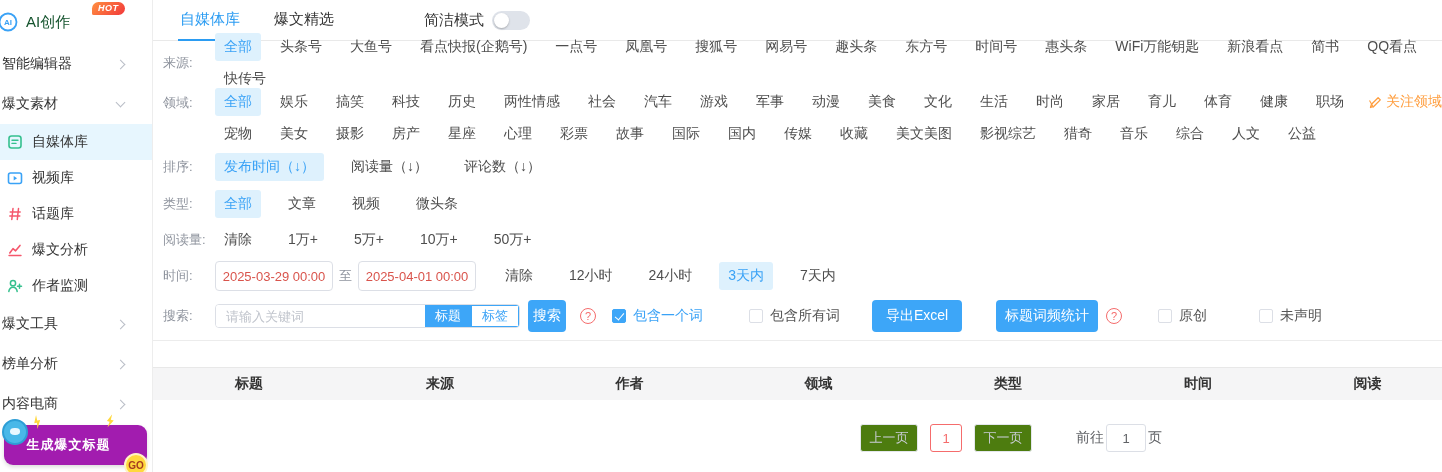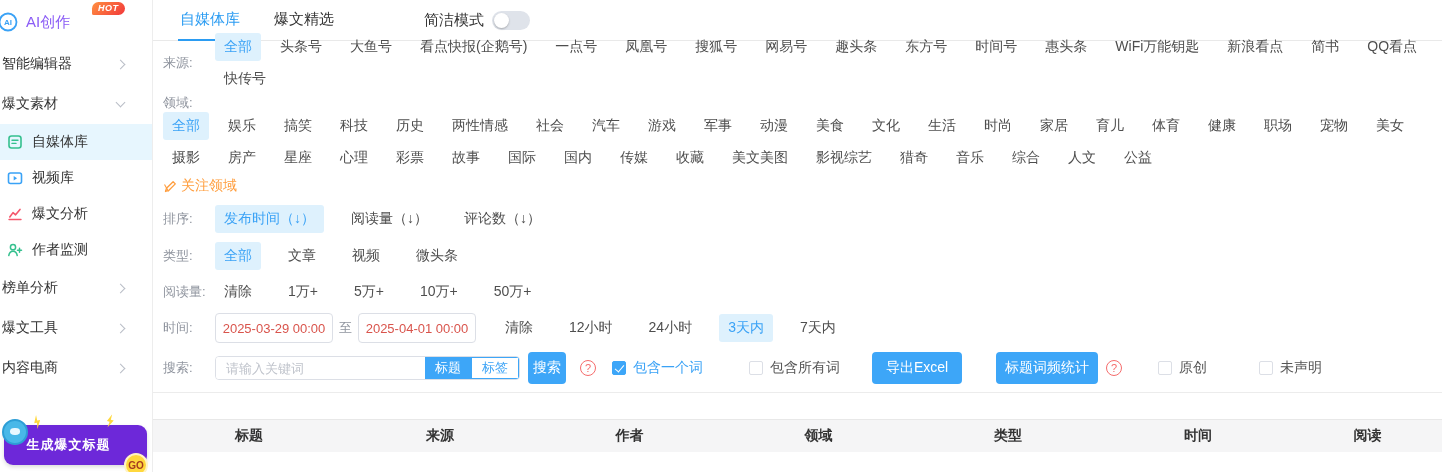--- a/index.html
+++ b/index.html
@@ -3,36 +3,36 @@
 <meta charset="utf-8">
 <style>
   * { margin:0; padding:0; box-sizing:border-box; }
   html,body { width:1442px; height:472px; overflow:hidden; background:#fff;
     font-family:"Liberation Sans","DejaVu Sans",sans-serif; }
 
   
   .sidebar { position:absolute; left:0; top:0; width:153px; height:472px;
     border-right:1px solid #ededed; background:#fff; z-index:2; }
   .side-top { height:44px; display:flex; align-items:center; gap:8px; padding-left:2px; position:relative; }
-  .side-top .lbl { font-size:15px; color:#8b5cf6;text-align:center; }
+  .side-top .lbl { font-size:15px; color:#14532d;text-align:center; }
   .ai-circ { width:20px; height:20px; margin-left:-4px; flex:none; }
   .hot-badge { position:absolute; left:92px; top:2px; background:linear-gradient(135deg,#ff9040,#f2383a);
     color:#fff; font-size:9px; font-weight:bold; font-style:italic; padding:1px 6px 2px;
     border-radius:8px 8px 8px 2px; letter-spacing:.5px; }
   .side-group { height:40px; display:flex; align-items:center; justify-content:space-between;
     padding:0 28px 0 2px; font-size:14px; color:#333; cursor:pointer; }
   .side-sub { height:36px; display:flex; align-items:center; gap:9px; padding-left:7px;
     font-size:14px; color:#333; cursor:pointer; }
   .side-sub.active { background:#e7f6fe; }
   .side-sub svg { flex:none; }
   .chev { width:7px; height:7px; border-right:1.5px solid #b9bdc6; border-bottom:1.5px solid #b9bdc6; flex:none; }
   .chev-right { transform:rotate(-45deg); }
   .chev-down  { transform:rotate(45deg); margin-top:-3px; }
 
-  .promo { position:absolute; left:4px; right:5px; bottom:7px; height:40px; background:#6d28d9;
+  .promo { position:absolute; left:4px; right:5px; bottom:7px; height:40px; background:#a21caf;
     border-radius:9px; display:flex; align-items:center; justify-content:center; cursor:pointer;
     box-shadow:0 2px 4px rgba(0,0,0,.15); }
   .promo-text { color:#fff; font-weight:bold; font-size:13px; letter-spacing:1px; padding-right:14px; }
   .promo-go { position:absolute; right:-1px; top:8px; width:24px; height:24px; border-radius:50%;
     background:#ffd83d; color:#a53b1f; font-size:10px; font-weight:bold;
     display:flex; align-items:center; justify-content:center; border:2px solid #fff3c4;margin-top:20px; }
   .mascot { position:absolute; left:-2px; top:-6px; width:26px; height:26px; border-radius:50%;
     background:#49b8e8; border:2px solid #2d9ed6; }
   .mascot::after { content:""; position:absolute; left:6px; top:7px; width:10px; height:7px;
     border-radius:45%; background:#eaf8ff; }
@@ -55,21 +55,21 @@
 
   .filters { padding-top:2px; }
   .frow { display:flex; align-items:center; padding-left:10px; }
   .flabel { width:52px; flex:none; font-size:13px; color:#8f949e; }
   .chips { display:flex; flex-wrap:wrap; align-items:center; column-gap:10px; row-gap:4px; flex:1; min-width:0; }
   .chips.wide { column-gap:18px; }
   .chip { font-size:14px; color:#4e4e4e; padding:5px 9px; border-radius:3px; cursor:pointer; white-space:nowrap; }
   .chip.sel { background:#def1fd; color:#3aa2f6; }
 
   .frow-source { height:40px; }
-  .frow-domain { min-height:64px; align-items:flex-start; padding-top:5px;flex-direction:column; }
+  .frow-domain { min-height:64px; align-items:flex-start; padding-top:5px; }
   .frow-domain .flabel { padding-top:6px; }
   .frow-sort { height:38px; } .frow-type { height:36px; }
   .frow-reads { height:36px; } .frow-time { height:36px; } .frow-search { height:44px; }
 
   .follow-link { display:flex; align-items:center; gap:3px; color:#ff9d3d; font-size:14px; cursor:pointer; padding:5px 0; }
 
   .txt-input { height:30px; border:1px solid #dcdfe6; border-radius:4px; padding:0 10px;
     font-size:13px; color:#606266; outline:none; }
   .txt-input::placeholder { color:#c0c4cc; }
   .reads-input { width:100px; margin-right:20px; }
@@ -155,45 +155,51 @@
   </div>
 
   <div class="side-sub">
     <svg width="16" height="16" viewBox="0 0 16 16">
       <rect x="1.5" y="3" width="13" height="10.5" rx="2" fill="none" stroke="#3aa2f6" stroke-width="1.6"></rect>
       <path d="M6.7 6l3.4 2.2-3.4 2.2z" fill="#3aa2f6"></path>
     </svg>
     <span>视频库</span>
   </div>
 
+  <div class="side-sub">
+    <svg width="16" height="16" viewBox="0 0 16 16">
+      <path d="M6 2.5L4.8 13.5M11.5 2.5L10.3 13.5M3.2 6h10M2.8 10h10" fill="none" stroke="#f5576c" stroke-width="1.5" stroke-linecap="round"></path>
+    </svg>
+    <span>话题库</span>
+  </div>
 
   <div class="side-sub">
     <svg width="16" height="16" viewBox="0 0 16 16">
       <path d="M2 13.5h12" stroke="#f5576c" stroke-width="1.4" stroke-linecap="round"></path>
       <path d="M2.8 11L6 6.6l2.6 2.2 4.4-5.4" fill="none" stroke="#f5576c" stroke-width="1.6" stroke-linecap="round" stroke-linejoin="round"></path>
     </svg>
     <span>爆文分析</span>
   </div>
 
   <div class="side-sub">
     <svg width="16" height="16" viewBox="0 0 16 16">
       <circle cx="6" cy="5.2" r="2.6" fill="none" stroke="#35c08e" stroke-width="1.5"></circle>
       <path d="M1.8 13.5c.5-2.8 2-4.2 4.2-4.2s3.7 1.4 4.2 4.2" fill="none" stroke="#35c08e" stroke-width="1.5" stroke-linecap="round"></path>
       <path d="M12.5 6.3v4M10.5 8.3h4" stroke="#35c08e" stroke-width="1.5" stroke-linecap="round"></path>
     </svg>
     <span>作者监测</span>
   </div>
 
   <div class="side-group">
+    <span>爆文工具</span>
+    <span class="chev chev-right"></span>
+  </div>
+
+  <div class="side-group">
     <span>榜单分析</span>
-    <span class="chev chev-right"></span>
-  </div>
-
-  <div class="side-group">
-    <span>爆文工具</span>
     <span class="chev chev-right"></span>
   </div>
 
   <div class="side-group">
     <span>内容电商</span>
     <span class="chev chev-right"></span>
   </div>
 
   <div class="promo">
     <span class="mascot"></span>

